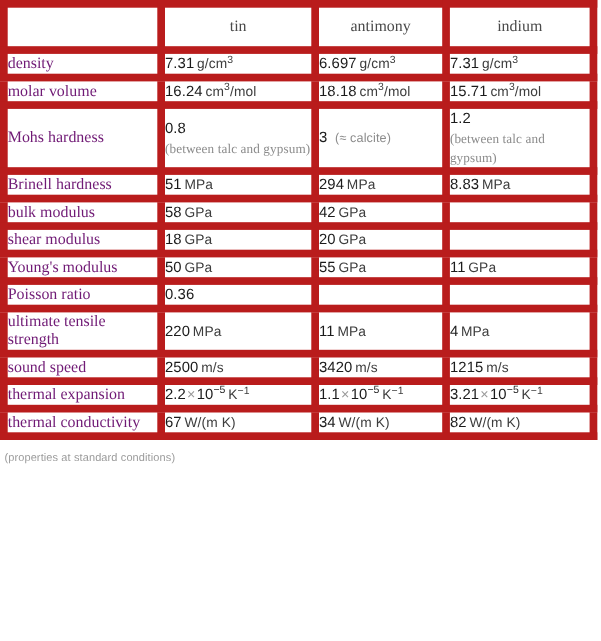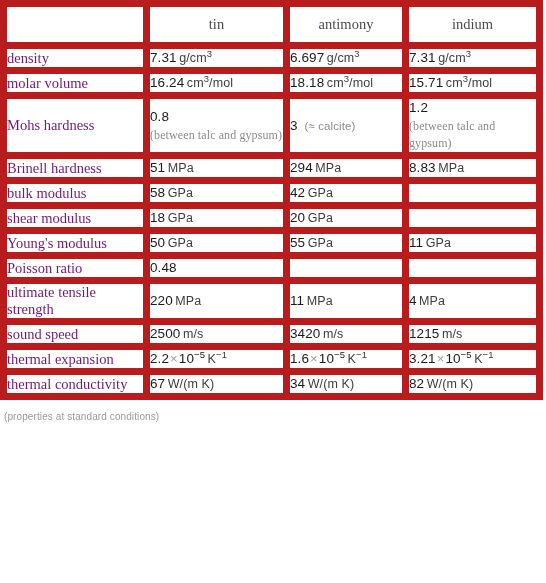--- a/index.html
+++ b/index.html
@@ -153,40 +153,40 @@
         <td class="val"></td>
       </tr>
       <tr>
         <td class="lbl">Young's modulus</td>
         <td class="val"><span class="num">50</span><span class="unit">GPa</span></td>
         <td class="val"><span class="num">55</span><span class="unit">GPa</span></td>
         <td class="val"><span class="num">11</span><span class="unit">GPa</span></td>
       </tr>
       <tr>
         <td class="lbl">Poisson ratio</td>
-        <td class="val"><span class="num">0.48</span></td>
+        <td class="val"><span class="num">0.36</span></td>
         <td class="val"></td>
         <td class="val"></td>
       </tr>
       <tr>
         <td class="lbl">ultimate tensile strength</td>
         <td class="val"><span class="num">220</span><span class="unit">MPa</span></td>
         <td class="val"><span class="num">11</span><span class="unit">MPa</span></td>
         <td class="val"><span class="num">4</span><span class="unit">MPa</span></td>
       </tr>
       <tr>
         <td class="lbl">sound speed</td>
         <td class="val"><span class="num">2500</span><span class="unit">m/s</span></td>
         <td class="val"><span class="num">3420</span><span class="unit">m/s</span></td>
         <td class="val"><span class="num">1215</span><span class="unit">m/s</span></td>
       </tr>
       <tr>
         <td class="lbl">thermal expansion</td>
         <td class="val"><span class="num">2.2</span><span class="times">×</span><span class="num">10<span class="sup">−5</span></span><span class="unit">K<span class="sup">−1</span></span></td>
-        <td class="val"><span class="num">1.6</span><span class="times">×</span><span class="num">10<span class="sup">−5</span></span><span class="unit">K<span class="sup">−1</span></span></td>
+        <td class="val"><span class="num">1.1</span><span class="times">×</span><span class="num">10<span class="sup">−5</span></span><span class="unit">K<span class="sup">−1</span></span></td>
         <td class="val"><span class="num">3.21</span><span class="times">×</span><span class="num">10<span class="sup">−5</span></span><span class="unit">K<span class="sup">−1</span></span></td>
       </tr>
       <tr>
         <td class="lbl">thermal conductivity</td>
         <td class="val"><span class="num">67</span><span class="unit">W/(m K)</span></td>
         <td class="val"><span class="num">34</span><span class="unit">W/(m K)</span></td>
         <td class="val"><span class="num">82</span><span class="unit">W/(m K)</span></td>
       </tr>
     </tbody>
 </table>

